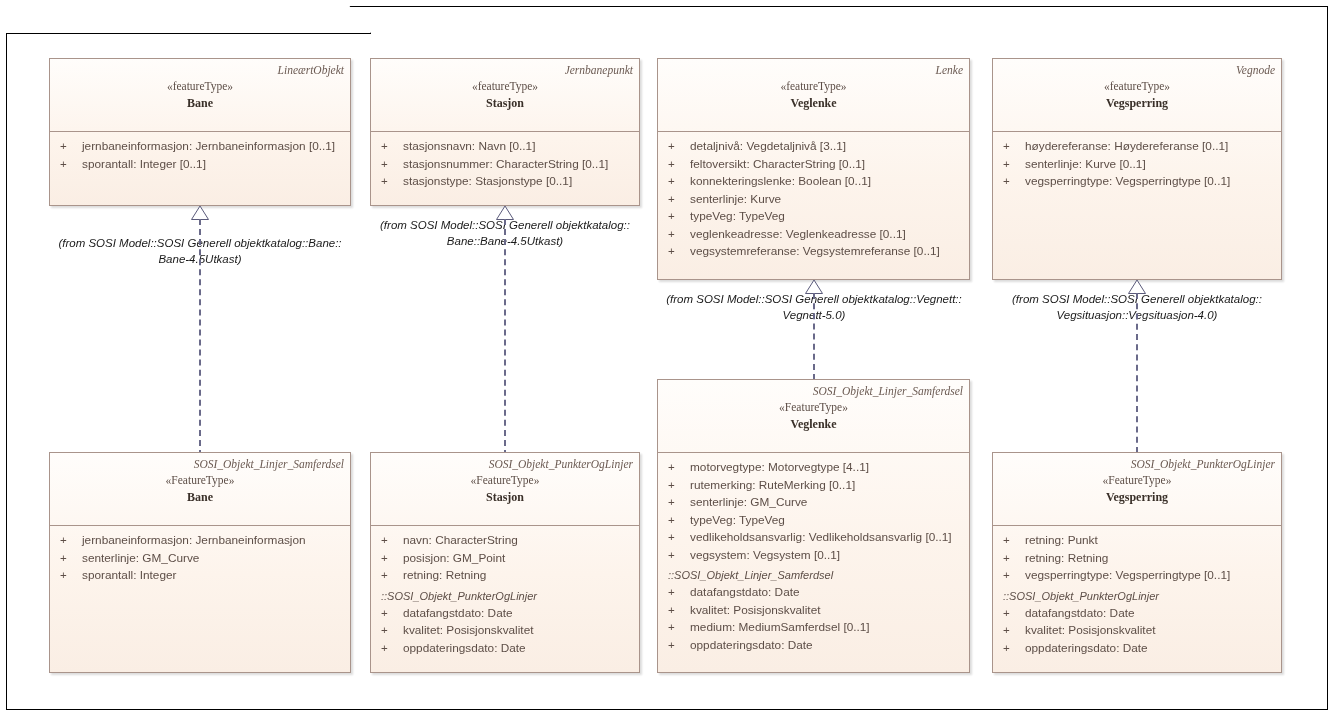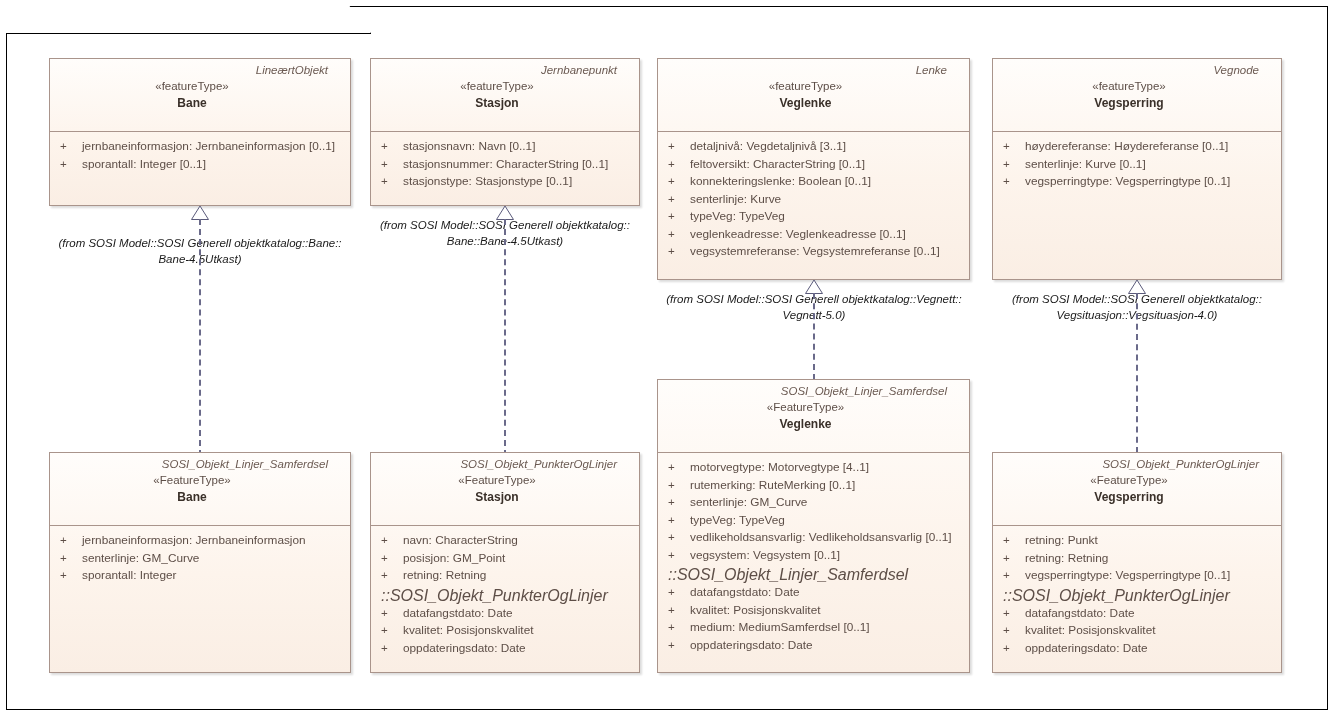--- a/index.html
+++ b/index.html
@@ -60,22 +60,23 @@
     position: absolute;
     box-sizing: border-box;
     border: 1px solid #a9948b;
     background: linear-gradient(to bottom, #fffdfb 0%, #fdf4ec 55%, #faeee4 100%);
     box-shadow: 2px 2px 2px rgba(0,0,0,0.14);
     overflow: hidden;
   }
   .uml-head {
     position: relative;
     border-bottom: 1px solid #a9948b;
-    padding: 4px 22px 6px 6px;
+    padding: 4px 6px 6px 6px;
     box-sizing: border-box;
+    font-family: Liberation Serif, serif;
   }
   .qualifier {
     text-align: right;
     font-style: italic;
     font-size: 11.5px;
     color: #6b5a52;
     line-height: 15px;
     white-space: nowrap;
   }
   .stereotype {
@@ -109,21 +110,21 @@
     flex: 0 0 22px;
     font-size: 11.5px;
     color: #5d4e47;
   }
   .attr .atext {
     font-size: 11.8px;
     color: #5d4e47;
   }
   .group-sep {
     font-style: italic;
-    font-size: 16px;
+    font-size: 11px;
     color: #5d4e47;
     line-height: 18px;
     margin-top: 2px;
     white-space: nowrap;
   }
 
   
   .origin {
     position: absolute;
     text-align: center;

